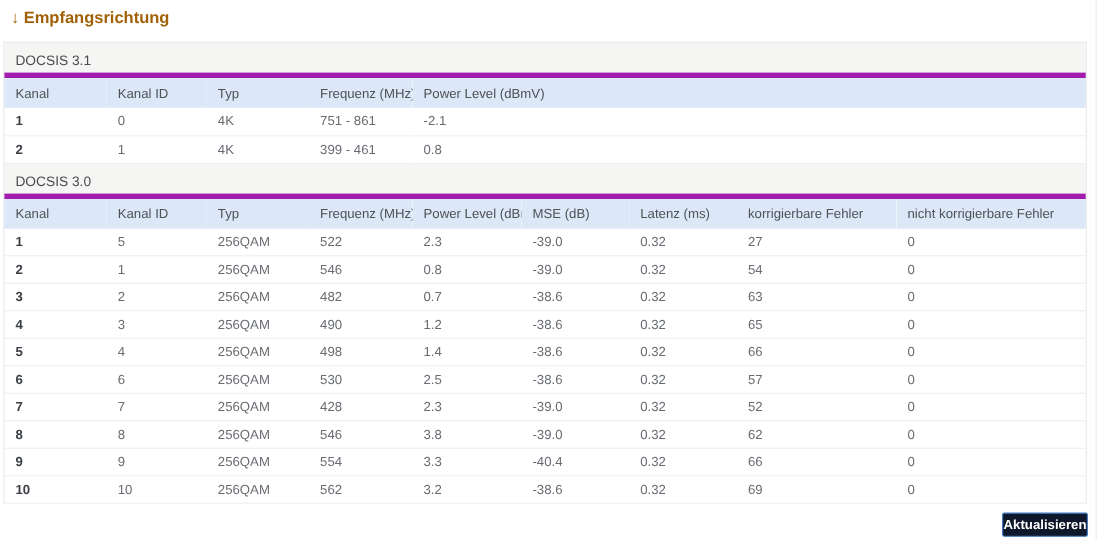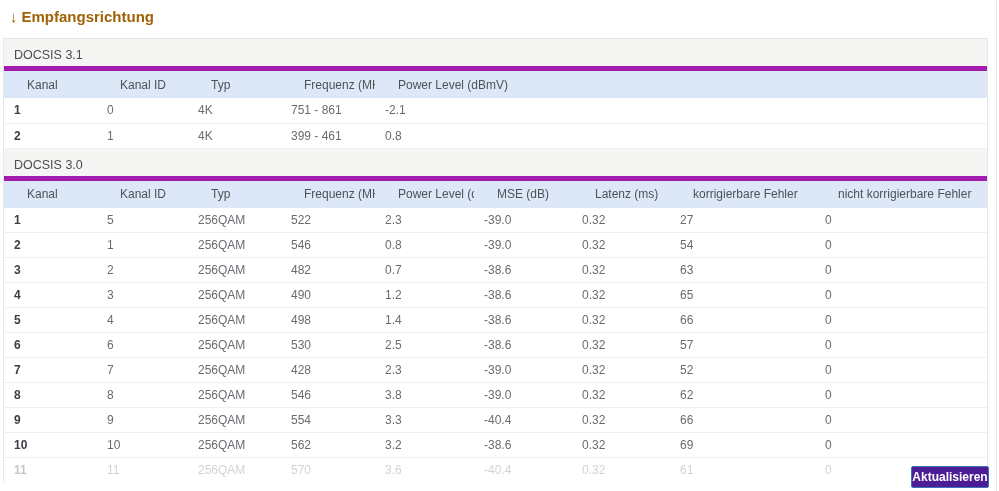--- a/index.html
+++ b/index.html
@@ -47,21 +47,21 @@
     width: 100%;
     border-collapse: collapse;
     table-layout: fixed;
   }
   th {
     background: #dce8f7;
     font-weight: 400;
     text-align: left;
     font-size: 12px;
     color: #4e5257;
-    padding: 0 23px;
+    padding: 0 10px;
     height: 27px;
     white-space: nowrap;
     overflow: hidden;
   }
   td {
     font-size: 12px;
     color: #686c71;
     padding: 0 10px;
     height: 25px;
     border-bottom: 1px solid #efefef;
@@ -73,21 +73,21 @@
     color: #3c4044;
   }
   tr.faded { opacity: 0.3; }
   tr.faded td { border-bottom-color: #ffffff; }
   .refresh-btn {
     position: absolute;
     top: 466px;
     right: 10px;
     width: 78px;
     height: 22px;
-    background: #4c1d95;
+    background: #0f172a;
     border: 1px solid #3a74bd;
     border-radius: 2px;
     color: #ffffff;
     font-family: "Liberation Sans", sans-serif;
     font-size: 12px;
     font-weight: 700;
     cursor: pointer;
     padding: 0;
     line-height: 20px;
     text-align: center;
@@ -270,31 +270,20 @@
             <td>10</td>
             <td>10</td>
             <td>256QAM</td>
             <td>562</td>
             <td>3.2</td>
             <td>-38.6</td>
             <td>0.32</td>
             <td>69</td>
             <td>0</td>
           </tr>
-          <tr class="faded">
-            <td>11</td>
-            <td>11</td>
-            <td>256QAM</td>
-            <td>570</td>
-            <td>3.6</td>
-            <td>-40.4</td>
-            <td>0.32</td>
-            <td>61</td>
-            <td>0</td>
-          </tr>
         </tbody>
     </table>
   </div>
 </div>
 
 <button class="refresh-btn">Aktualisieren</button>
 
 <div class="right-edge-line"></div>
 
 </body></html>

